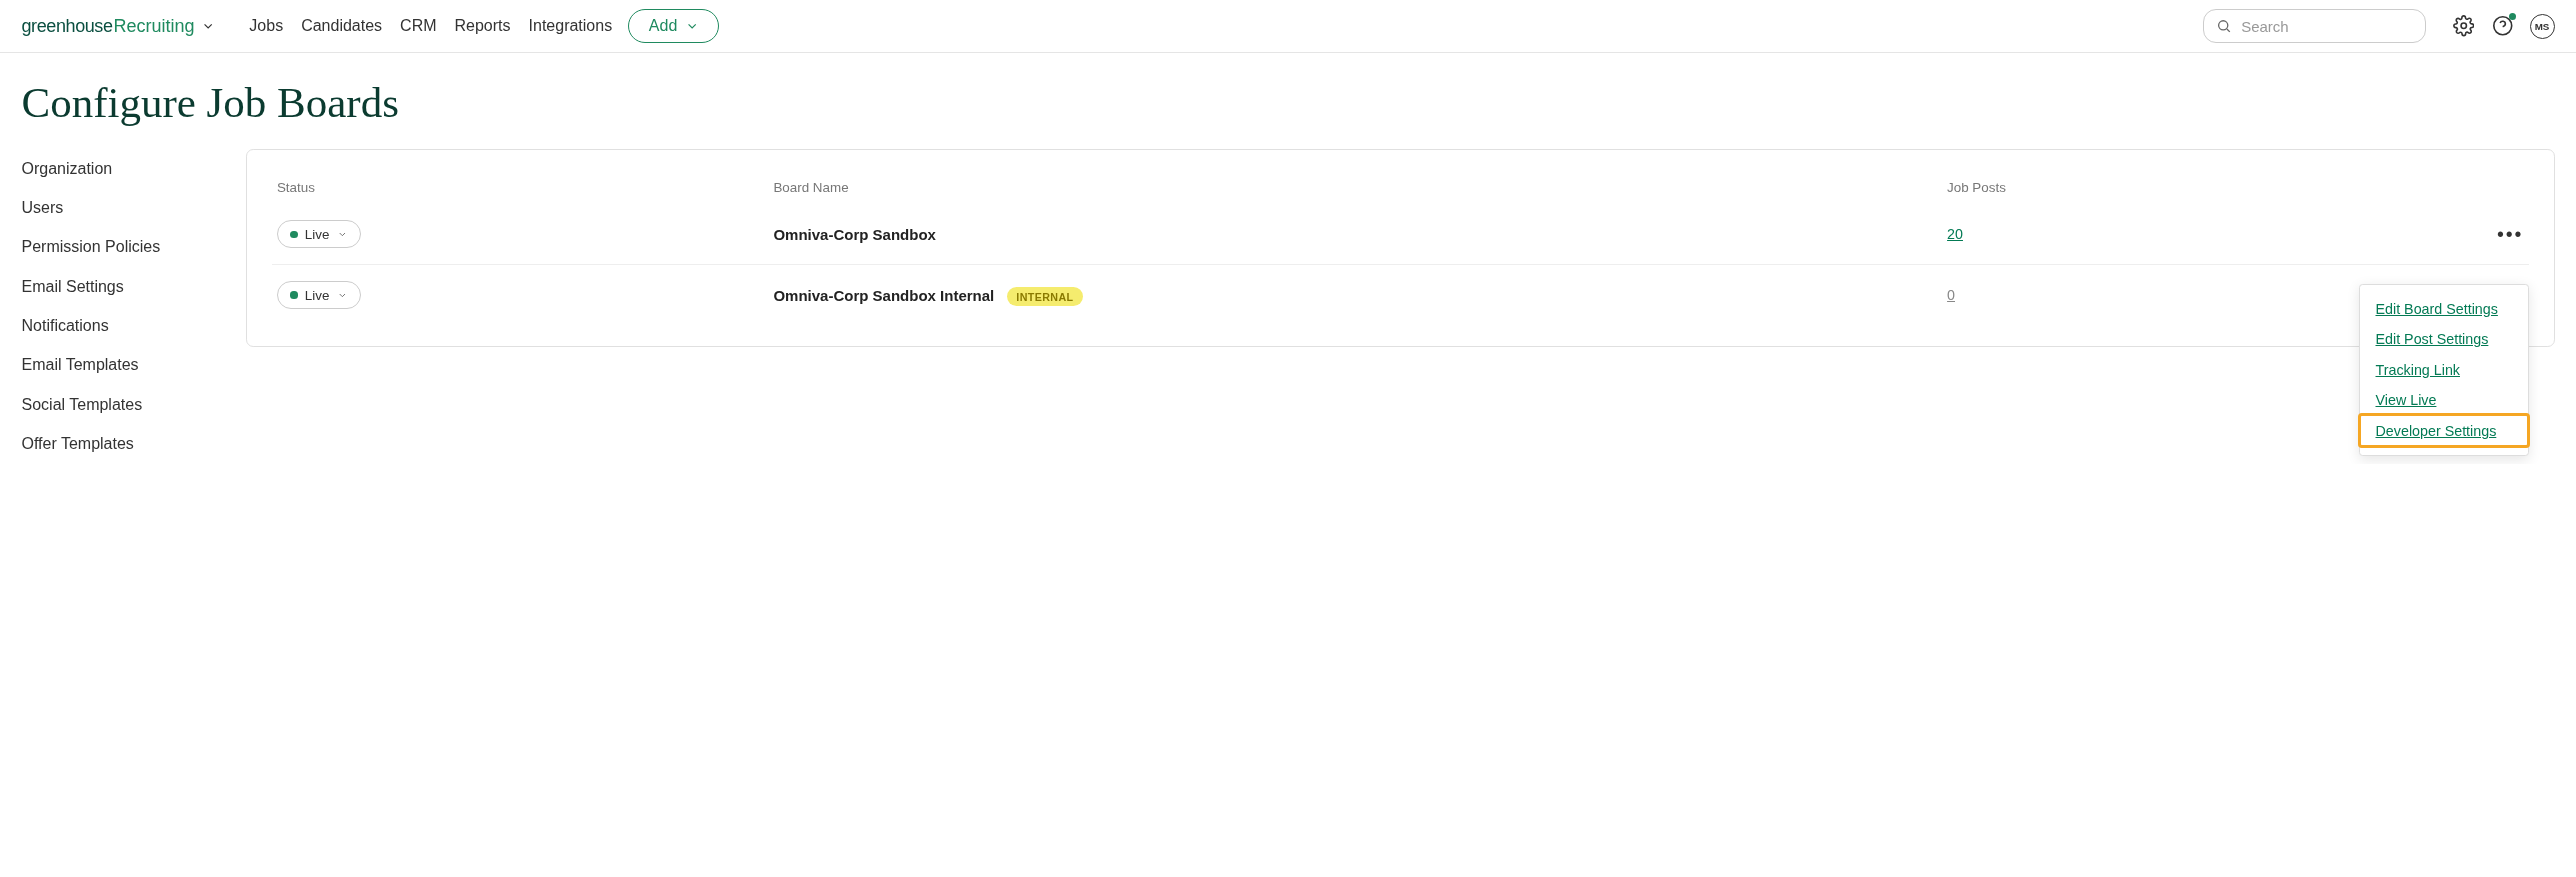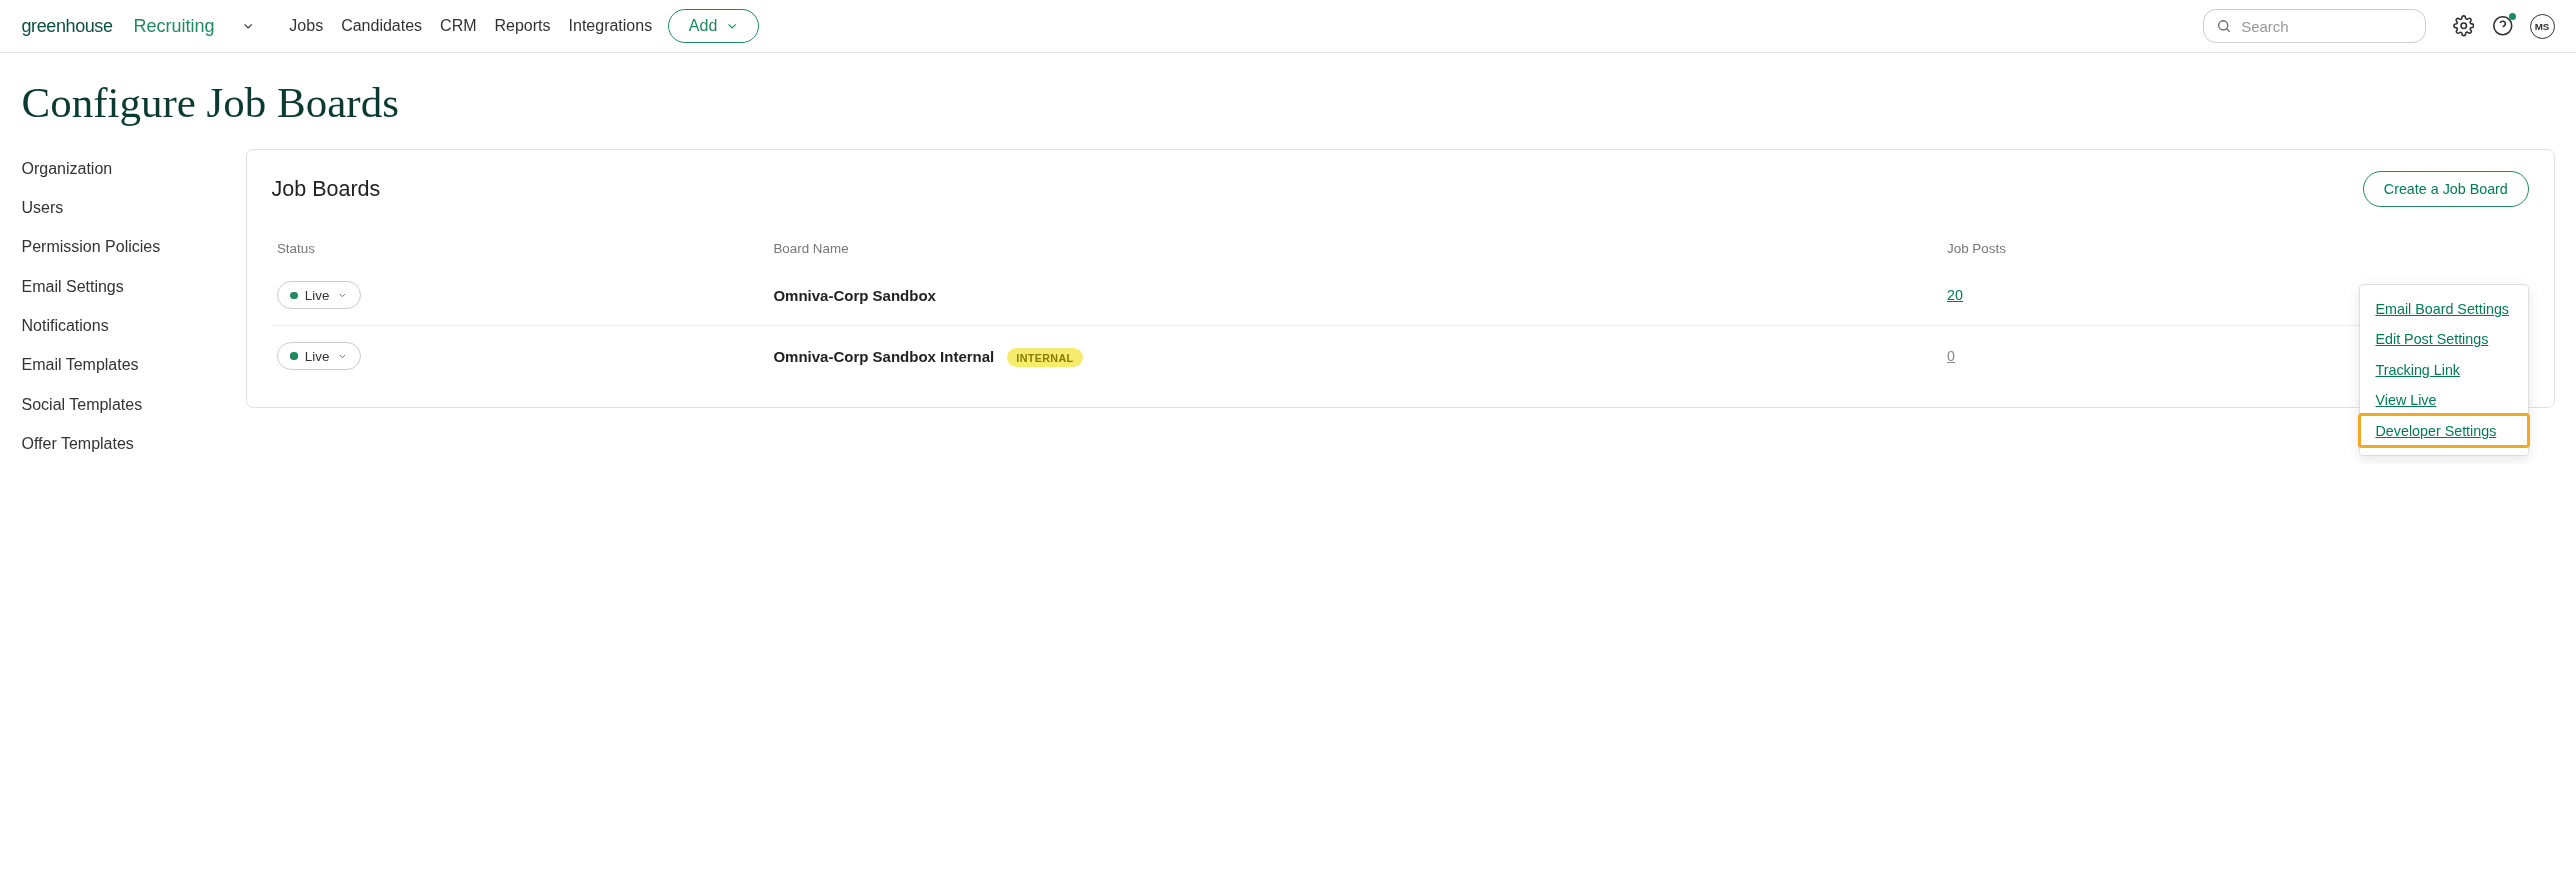--- a/index.html
+++ b/index.html
@@ -13,21 +13,21 @@
   .topbar {
     display: flex;
     align-items: center;
     padding: 9px 21.5px;
     border-bottom: 0.9px solid #e5e5e5;
     gap: 16px;
   }
   .logo {
     display: flex;
     align-items: center;
-    gap: 21px;
+    gap: 1px;
     font-size: 18px;
     font-weight: 400;
     color: #0b4f40;
   }
   .logo .g { color: #0b4f40; font-weight: 500; letter-spacing: -0.4px;}
   .logo .r { color: #1f8a5f; font-weight: 500; }
   .logo-caret { color: #333; margin-left: 5.4px; }
   .nav { display: flex; gap: 18px; margin-left: 18px; }
   .nav a { color: #333; text-decoration: none; font-size: 16px; }
   .add-btn {
@@ -239,24 +239,20 @@
       <li>Notifications</li>
       <li>Email Templates</li>
       <li>Social Templates</li>
       <li>Offer Templates</li>
     </ul>
   </aside>
 
   <main class="main">
 
     <section class="panel">
-      <div class="panel-head">
-        <h2 class="panel-title">Job Boards</h2>
-        <button class="outline-btn">Create a Job Board</button>
-      </div>
 
       <table>
         <thead>
           <tr>
             <th class="col-status">Status</th>
             <th class="col-name">Board Name</th>
             <th class="col-posts">Job Posts</th>
             <th class="col-actions"></th>
           </tr>
         </thead>
@@ -299,21 +295,21 @@
               <a class="jobposts-grey">0</a>
             </td>
             <td>
               <span class="dots" style="visibility:hidden">•••</span>
             </td>
           </tr>
         </tbody>
       </table>
 
       <div class="menu">
-        <a>Email Board Settings</a>
+        <a>Edit Board Settings</a>
         <a>Edit Post Settings</a>
         <a>Tracking Link</a>
         <a>View Live</a>
         <a class="highlight">Developer Settings</a>
       </div>
     </section>
 
 
   </main>
 </div>

